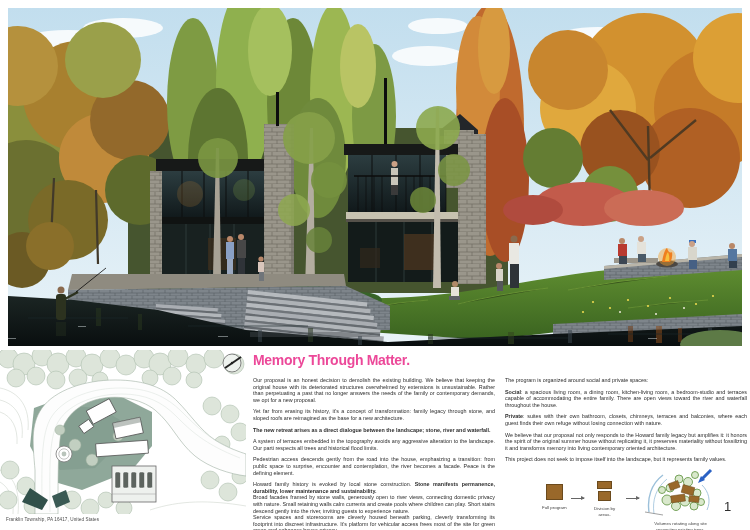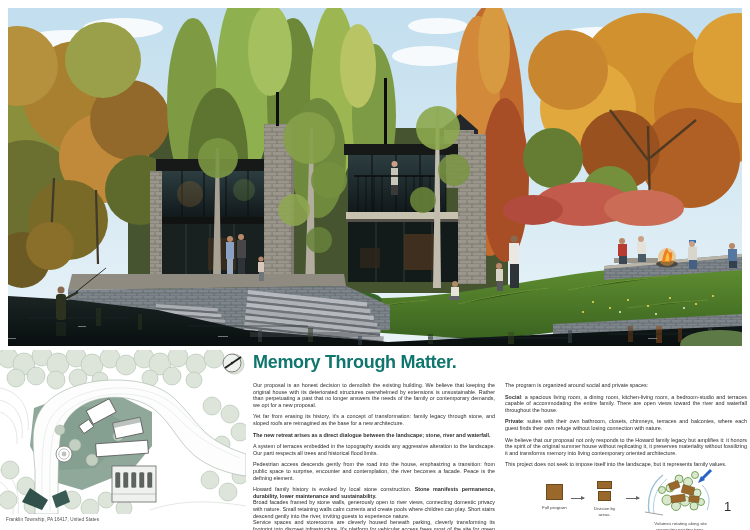--- a/index.html
+++ b/index.html
@@ -5,21 +5,21 @@
   html,body{margin:0;padding:0;}
   body{
     width:750px;height:530px;position:relative;overflow:hidden;
     background:#ffffff;font-family:"Liberation Sans", sans-serif;
   }
   .hero{position:absolute;left:8px;top:8px;width:734px;height:338px;overflow:hidden;}
   .hero svg{display:block;}
   .siteplan{position:absolute;left:0px;top:350px;width:246px;height:164px;}
   .caption{position:absolute;left:6px;top:517px;font-size:4.6px;color:#4a4a4a;letter-spacing:.1px;}
   .article{position:absolute;left:253px;top:352px;width:494px;}
-  .title{margin:0 0 9px 0;font-size:18px;font-weight:bold;color:#0f766e;letter-spacing:-0.3px;}
+  .title{margin:0 0 9px 0;font-size:14px;font-weight:bold;color:#ec4899;letter-spacing:-0.3px;}
   .cols{display:flex;gap:10px;}
   .col{width:242px;font-size:5.4px;line-height:1.22;color:#2d2d2d;text-align:justify;}
   .col p{margin:5px 0 0 0;}
   .col p:first-child{margin-top:0;}
   .col p.tight{margin-top:0;}
   .bold{font-weight:bold;}
   .diagrams{position:absolute;left:542px;top:468px;width:192px;height:58px;display:flex;align-items:flex-start;}
   .dstep{display:flex;flex-direction:column;align-items:center;}
   .dsquare{width:15px;height:14px;background:#99682a;border:0.5px solid #6b4a1d;margin-top:16px;}
   .drects{display:flex;flex-direction:column;gap:2px;margin-top:13px;align-items:center;}

